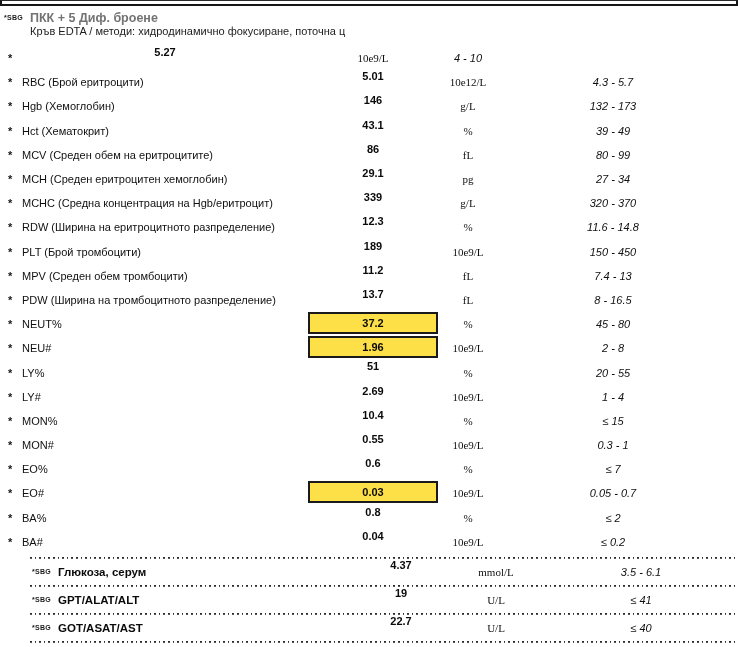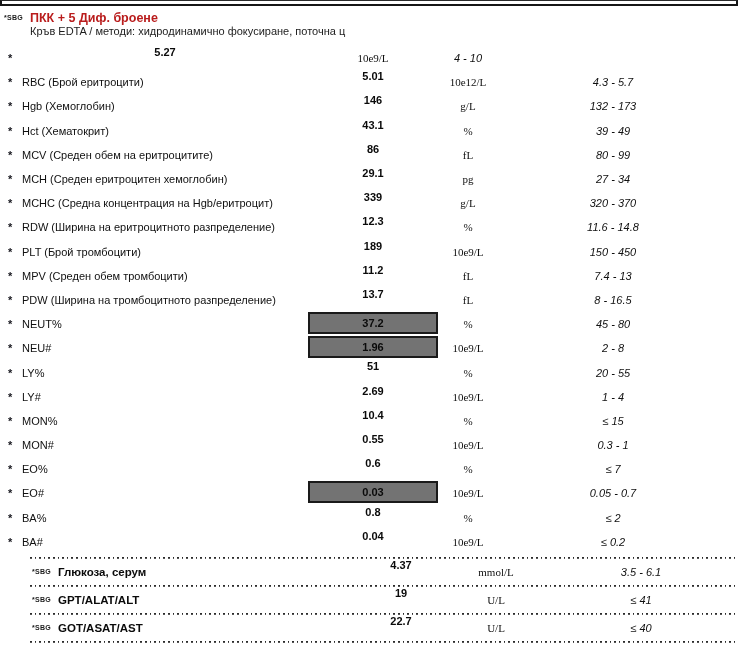--- a/index.html
+++ b/index.html
@@ -14,21 +14,21 @@
     border-bottom: 2.5px solid #161616;
     border-left: 2px solid #161616;
     border-right: 2px solid #161616;
   }
 
   .panel-header { padding: 4px 0 0 4px; height: 19px; display: flex; align-items: center; }
   .labcode {
     font-size: 7px; font-weight: 700; letter-spacing: .3px; color: #1c1c1c;
     width: 26px; flex: 0 0 26px; white-space: nowrap;
   }
-  .panel-title { font-size: 12.5px; font-weight: 700; color: #b91c1c; }
+  .panel-title { font-size: 12.5px; font-weight: 700; color: #737373; }
 
   .panel-subtitle {
     margin-left: 30px; height: 14px; font-size: 11px; color: #1c1c1c;
     white-space: nowrap; overflow: hidden;
   }
 
   
   .cbc-rows { margin-top: 7px; }
   .row {
     display: grid;
@@ -39,21 +39,21 @@
     font-size: 11px;
   }
   .cell.marker { font-weight: 700; font-size: 11px; color: #15151c; }
   .cell.name   { white-space: nowrap; overflow: hidden; color: #101010; }
   .cell.valuewrap { display: flex; justify-content: center; height: 100%; }
   .value { font-weight: 700; color: #0a0a0a; }
   .value.boxed {
     border: 2px solid #1a1a1a;
     width: 130px; height: 22px;
     display: flex; align-items: center; justify-content: center;
-    background: #737373;
+    background: #fde047;
   }
   .cell.unit  { text-align: center; color: #101010; font-family: Liberation Serif, serif; }
   .cell.range { text-align: center; color: #101010; font-style: italic; }
 
   
   .extra-section { margin-top: 3px; margin-left: 28px; }
   .dot-sep {
     height: 2px; width: 734px; margin: 0 2px;
     background-image: repeating-linear-gradient(90deg, #2b2b2b 0 1.6px, transparent 1.6px 4.6px);
     background-repeat: repeat-x; background-size: auto 1.8px; background-position: left center;

